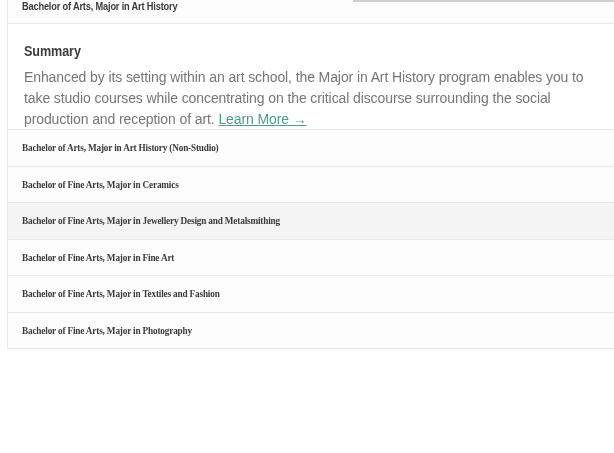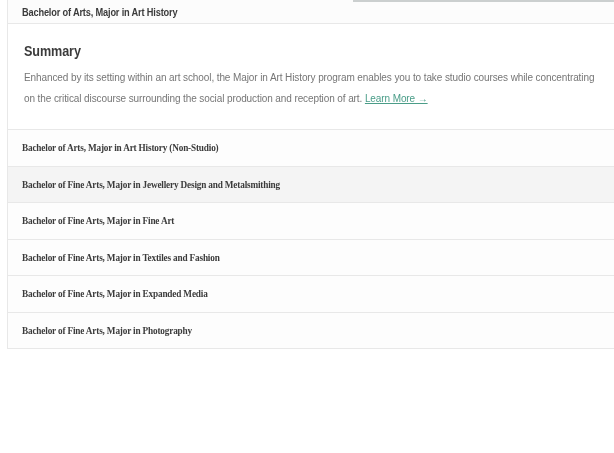--- a/index.html
+++ b/index.html
@@ -23,42 +23,42 @@
   }
   .top-edge-line{
     position:absolute;top:0;left:353px;right:0;height:2px;
     background:var(--top-line);z-index:6;
   }
   .container{
     position:absolute;top:0;left:7px;right:0;
     border-left:1px solid var(--border);
   }
   .acc-header{
-    height:23px;display:flex;align-items:center;
+    height:23px;display:flex;align-items:flex-start;
     background:var(--header-bg);
     border-bottom:1px solid var(--border);
     position:relative;padding-left:14px;cursor:pointer;overflow:visible;
   }
   .label{
     font-weight:700;font-size:10.5px;letter-spacing:-0.2px;
     color:var(--row-text);white-space:nowrap;
     transform:scaleX(0.88);transform-origin:0 50%;
   }
   .panel{
     background:var(--panel-bg);
     border-bottom:1px solid var(--border);
     height:106px;box-sizing:border-box;
     padding:19px 16px 0;
   }
   .panel h3{
     margin:0;font-size:14px;font-weight:700;color:#3b3b3b;
     letter-spacing:-0.1px;transform:scaleX(0.9);transform-origin:0 50%;
   }
   .panel p{
-    margin:8px 0 12px;font-size:10px;line-height:21px;
+    margin:8px 0 12px;font-size:14px;line-height:21px;
     color:var(--body-text);max-width:580px;letter-spacing:-0.1px;
   }
   a.learn-more{
     color:var(--link);text-decoration:underline;cursor:pointer;
   }
   .acc-row{
     height:36.5px;box-sizing:border-box;
     display:flex;align-items:center;padding-left:14px;
     background:var(--row-bg);
     border-bottom:1px solid var(--border);
@@ -84,40 +84,40 @@
       <a class="learn-more" href="#">Learn More →</a></p>
   </div>
 
   <div id="rows">
   <div class="acc-row">
     <span class="label">Bachelor of Arts, Major in Art History (Non-Studio)</span>
 
   </div>
 
 
+  <div class="acc-row">
+    <span class="label">Bachelor of Fine Arts, Major in Ceramics</span>
+
+  </div>
 
   <div class="acc-row hovered">
     <span class="label">Bachelor of Fine Arts, Major in Jewellery Design and Metalsmithing</span>
 
   </div>
 
   <div class="acc-row">
     <span class="label">Bachelor of Fine Arts, Major in Fine Art</span>
 
   </div>
 
   <div class="acc-row">
     <span class="label">Bachelor of Fine Arts, Major in Textiles and Fashion</span>
 
   </div>
 
-  <div class="acc-row">
-    <span class="label">Bachelor of Fine Arts, Major in Expanded Media</span>
-
-  </div>
 
 
   <div class="acc-row">
     <span class="label">Bachelor of Fine Arts, Major in Photography</span>
 
   </div>
 </div>
 
 </div>
 

